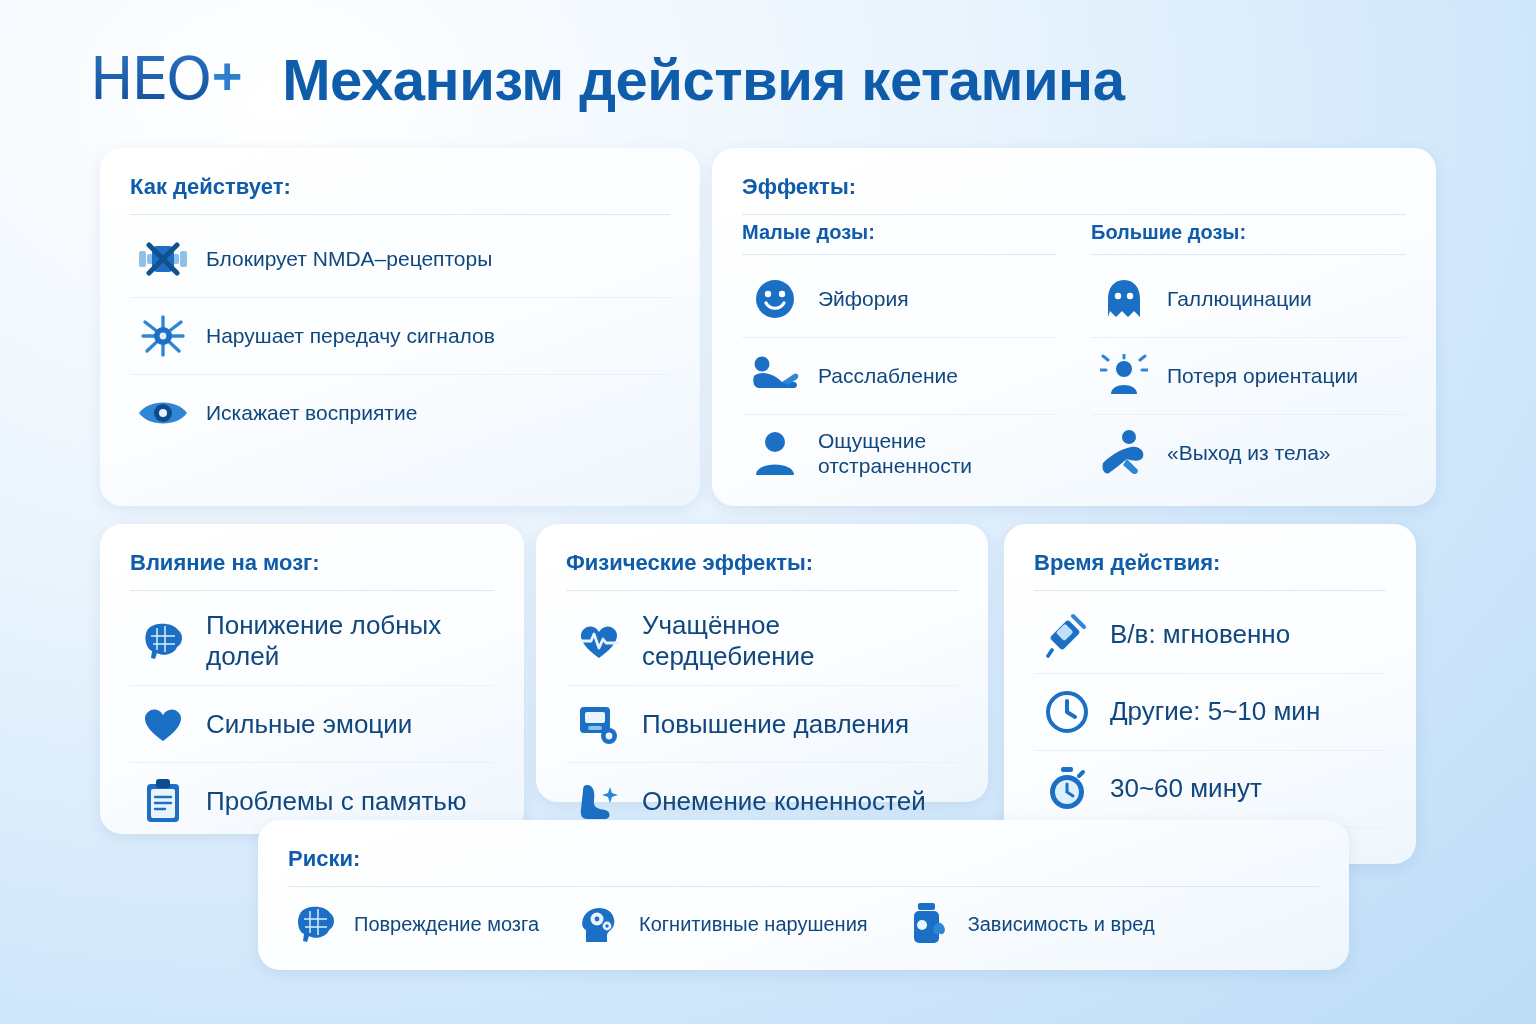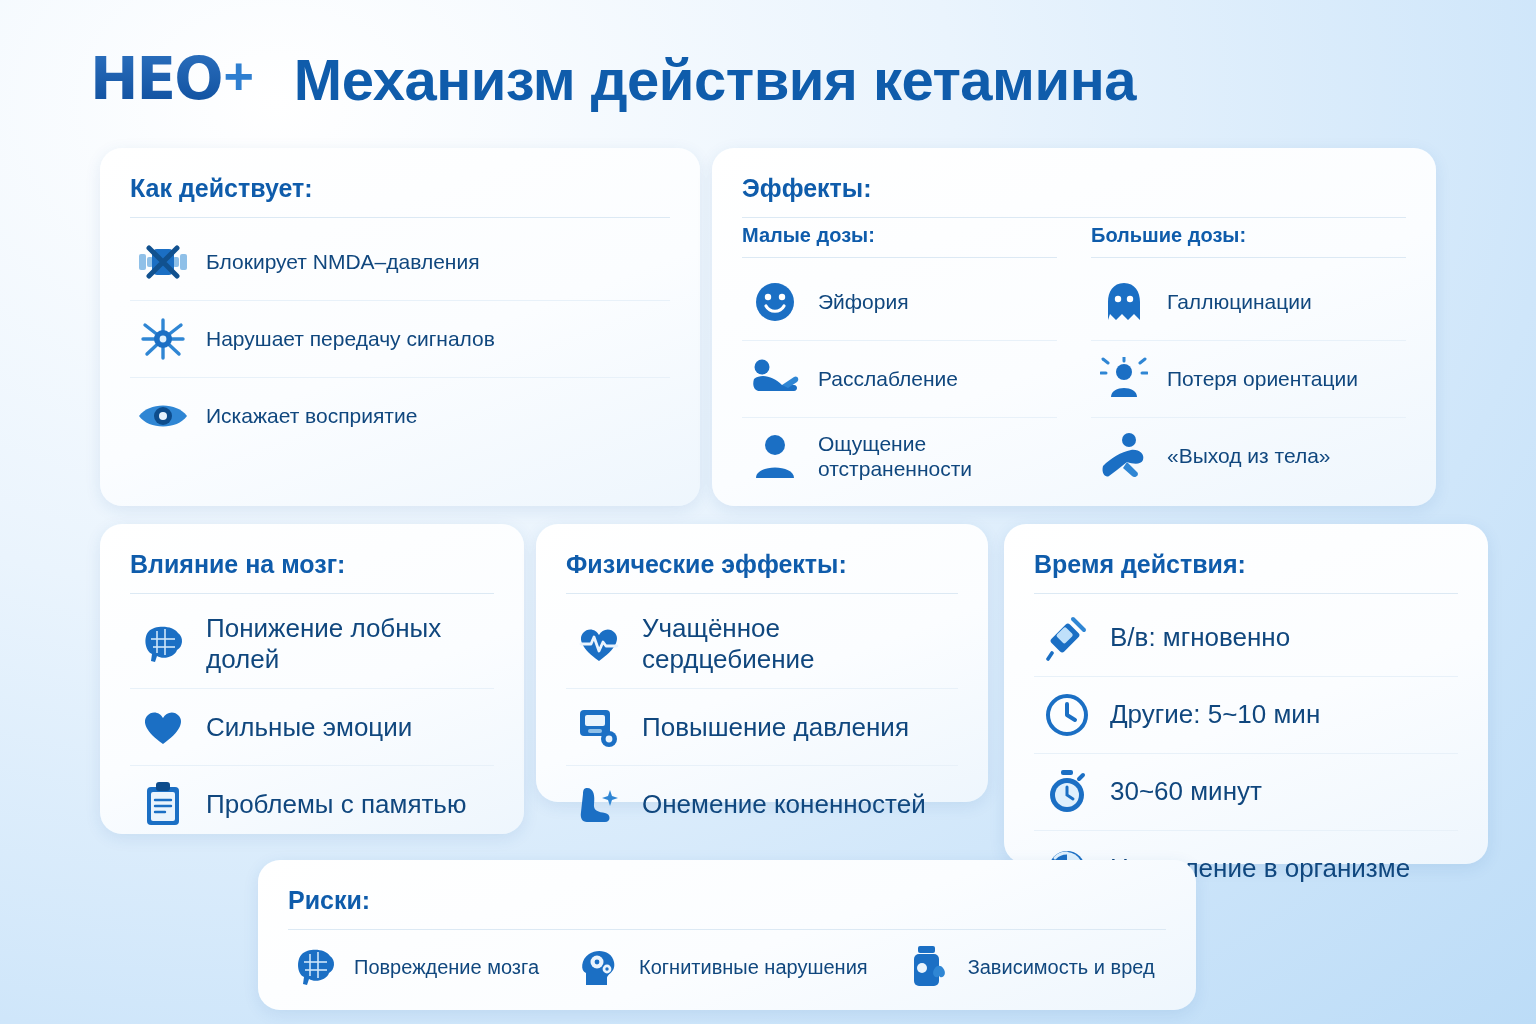--- a/index.html
+++ b/index.html
@@ -30,21 +30,21 @@
     letter-spacing: -2px;
     line-height: 1;
     color: #1f5fa8;
   }
   .logo-text {
     background: linear-gradient(180deg, #2b6fbd 0%, #0f4f9e 100%);
     -webkit-background-clip: text;
     background-clip: text;
     color: transparent;
     font-family: "DejaVu Sans", sans-serif;
-    font-weight: bold;
+    font-weight: normal;
   }
   .logo-plus {
     color: #2f7fd0;
     font-size: 52px;
     font-weight: bold;
     margin-left: 2px;
     margin-top: -6px;
   }
   .page-title {
     font-size: 58px;
@@ -56,21 +56,21 @@
 
   
   .card {
     position: absolute;
     background: linear-gradient(160deg, #ffffff 0%, #fbfdff 55%, #eef6fd 100%);
     border-radius: 22px;
     box-shadow: 0 4px 16px rgba(30, 90, 160, 0.10);
     padding: 26px 30px;
   }
   .card-title {
-    font-size: 25px;
+    font-size: 22px;
     font-weight: bold;
     color: #0f5cab;
     padding-bottom: 14px;
     border-bottom: 1px solid #dce9f4;
     margin-bottom: 6px;
   }
   .sub-title {
     font-size: 20px;
     font-weight: bold;
     color: #0f5cab;
@@ -96,22 +96,22 @@
     width: 54px; height: 50px;
     display: flex; align-items: center; justify-content: center;
   }
   .ico svg { display: block; }
 
   
   #card-how      { left: 100px;  top: 148px;  width: 600px;  height: 358px; }
   #card-effects  { left: 712px;  top: 148px;  width: 724px;  height: 358px; }
   #card-brain    { left: 100px;  top: 524px;  width: 424px;  height: 310px; }
   #card-physical { left: 536px;  top: 524px;  width: 452px;  height: 278px; }
-  #card-time     { left: 1004px; top: 524px;  width: 484px;  height: 340px; }
-  #card-risks    { left: 258px;  top: 860px;  width: 938px;  height: 150px; }
+  #card-time     { left: 1004px; top: 524px;  width: 412px;  height: 340px; }
+  #card-risks    { left: 258px;  top: 820px;  width: 1091px;  height: 150px; }
 
   .effects-cols {
     display: flex;
     gap: 34px;
     margin-top: 4px;
   }
   .effects-col { flex: 1 1 0; min-width: 0; }
 
   .risks-row {
     display: flex;
@@ -148,21 +148,21 @@
     <span class="ico">
       <svg width="52" height="34" viewBox="0 0 52 34">
         <rect x="2" y="9" width="7" height="16" rx="2" fill="#8fc0e8"></rect>
         <rect x="10" y="12" width="6" height="10" rx="2" fill="#8fc0e8"></rect>
         <rect x="36" y="12" width="6" height="10" rx="2" fill="#8fc0e8"></rect>
         <rect x="43" y="9" width="7" height="16" rx="2" fill="#8fc0e8"></rect>
         <rect x="15" y="4" width="22" height="26" rx="5" fill="#1b6fc4"></rect>
         <path d="M12 3 L40 31 M40 3 L12 31" stroke="#11518f" stroke-width="5" stroke-linecap="round"></path>
       </svg>
     </span>
-    <span class="row-label">Блокирует NMDA–давления</span>
+    <span class="row-label">Блокирует NMDA–рецепторы</span>
   </div>
 
   <div class="row">
     <span class="ico">
       <svg width="50" height="48" viewBox="0 0 50 48">
         <g stroke="#2f86d4" stroke-width="3.4" stroke-linecap="round">
           <path d="M25 24 L25 5"></path>
             <path d="M25 24 L25 43"></path>
           <path d="M25 24 L7 10"></path>
             <path d="M25 24 L43 10"></path>

